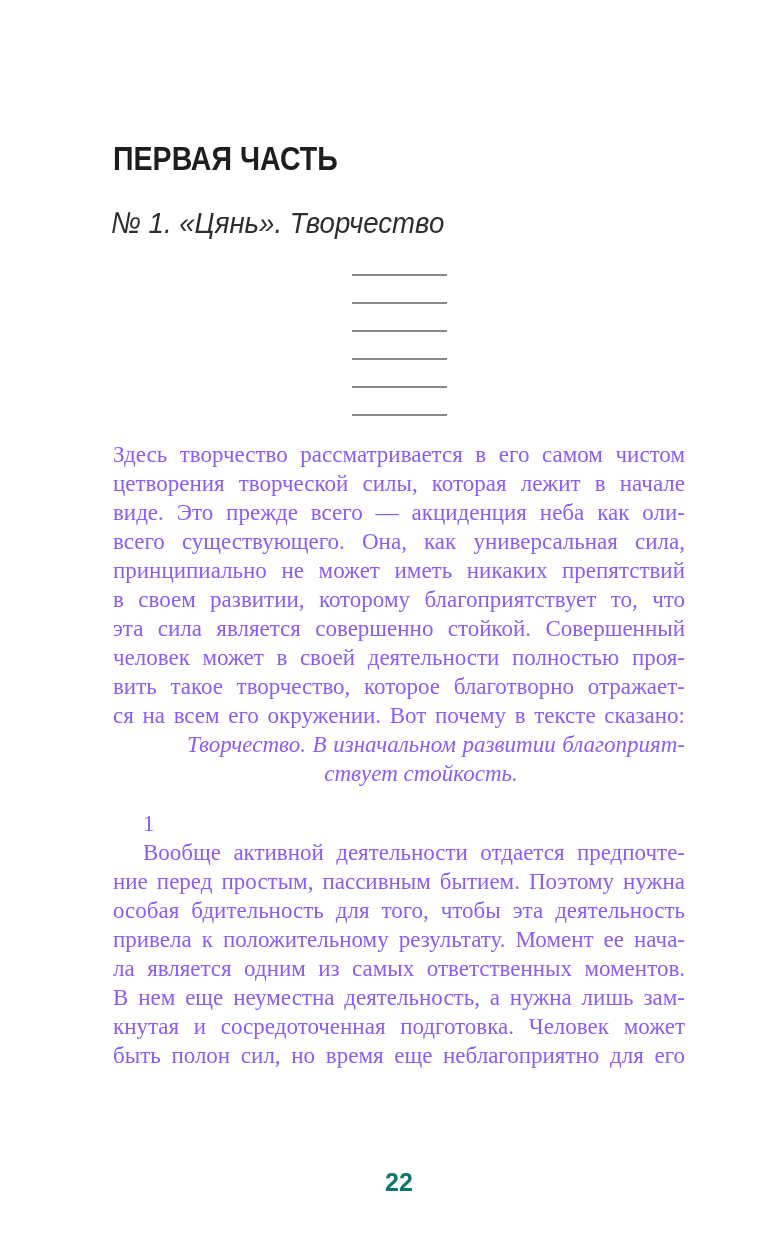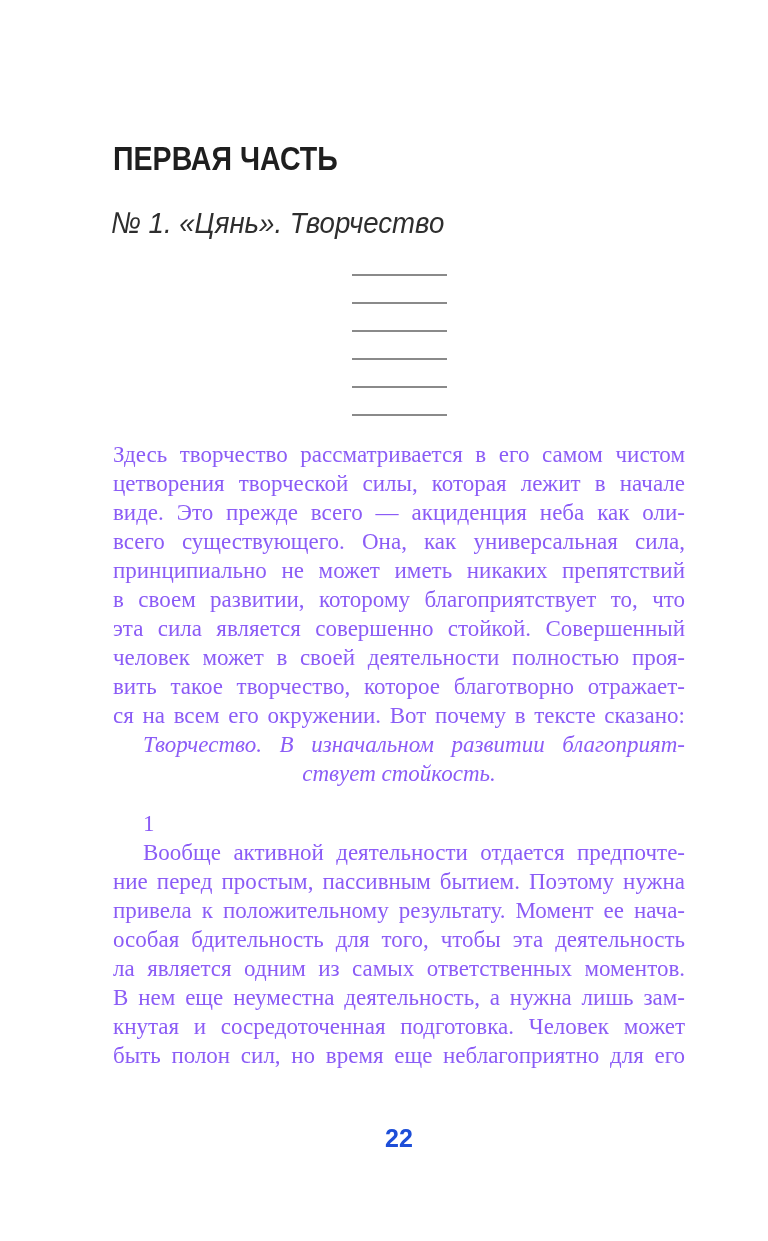--- a/index.html
+++ b/index.html
@@ -67,21 +67,21 @@
     position: absolute;
     left: 113px;
     top: 440px;
     width: 572px;
     font-family: "Liberation Serif", serif;
     font-size: 23px;
     line-height: 29px;
     color: #8b5cf6;
   }
   .paragraph { margin: 0; }
-  .paragraph.italic { font-style: italic; }
+  .paragraph.italic { font-style: italic; margin-left: 44px; }
   .line {
     height: 29px;
     line-height: 29px;
     overflow: hidden;
     text-align: justify;
   }
   
   .line::after {
     content: "";
     display: inline-block;
@@ -96,28 +96,28 @@
     margin-top: 21px;
     height: 29px;
     line-height: 29px;
     text-indent: 30px;
   }
 
   
   .page-number {
     position: absolute;
     left: 113px;
-    top: 1124px;
+    top: 1168px;
     width: 572px;
     text-align: center;
     font-family: "Liberation Sans", sans-serif;
     font-weight: 700;
     font-size: 25px;
     line-height: 29px;
-    color: #1d4ed8;
+    color: #0f766e;
   }
 </style>
 </head>
 <body>
 
 <div class="page">
 
   <h1 class="part-title">ПЕРВАЯ ЧАСТЬ</h1>
 
   <h2 class="chapter-title">№ 1. «Цянь». Творчество</h2>
@@ -145,22 +145,22 @@
         <div class="line">ся на всем его окружении. Вот почему в тексте сказано:</div>
       </div>
       <div class="paragraph italic">
         <div class="line indent">Творчество. В изначальном развитии благоприят-</div>
         <div class="line no-justify">ствует стойкость.</div>
       </div>
       <div class="section-number">1</div>
       <div class="paragraph">
         <div class="line indent">Вообще активной деятельности отдается предпочте-</div>
         <div class="line">ние перед простым, пассивным бытием. Поэтому нужна</div>
+        <div class="line">особая бдительность для того, чтобы эта деятельность</div>
         <div class="line">привела к положительному результату. Момент ее нача-</div>
-        <div class="line">особая бдительность для того, чтобы эта деятельность</div>
         <div class="line">ла является одним из самых ответственных моментов.</div>
         <div class="line">В нем еще неуместна деятельность, а нужна лишь зам-</div>
         <div class="line">кнутая и сосредоточенная подготовка. Человек может</div>
         <div class="line">быть полон сил, но время еще неблагоприятно для его</div>
       </div>
     </div>
 
   <div class="page-number">22</div>
 
 </div>

